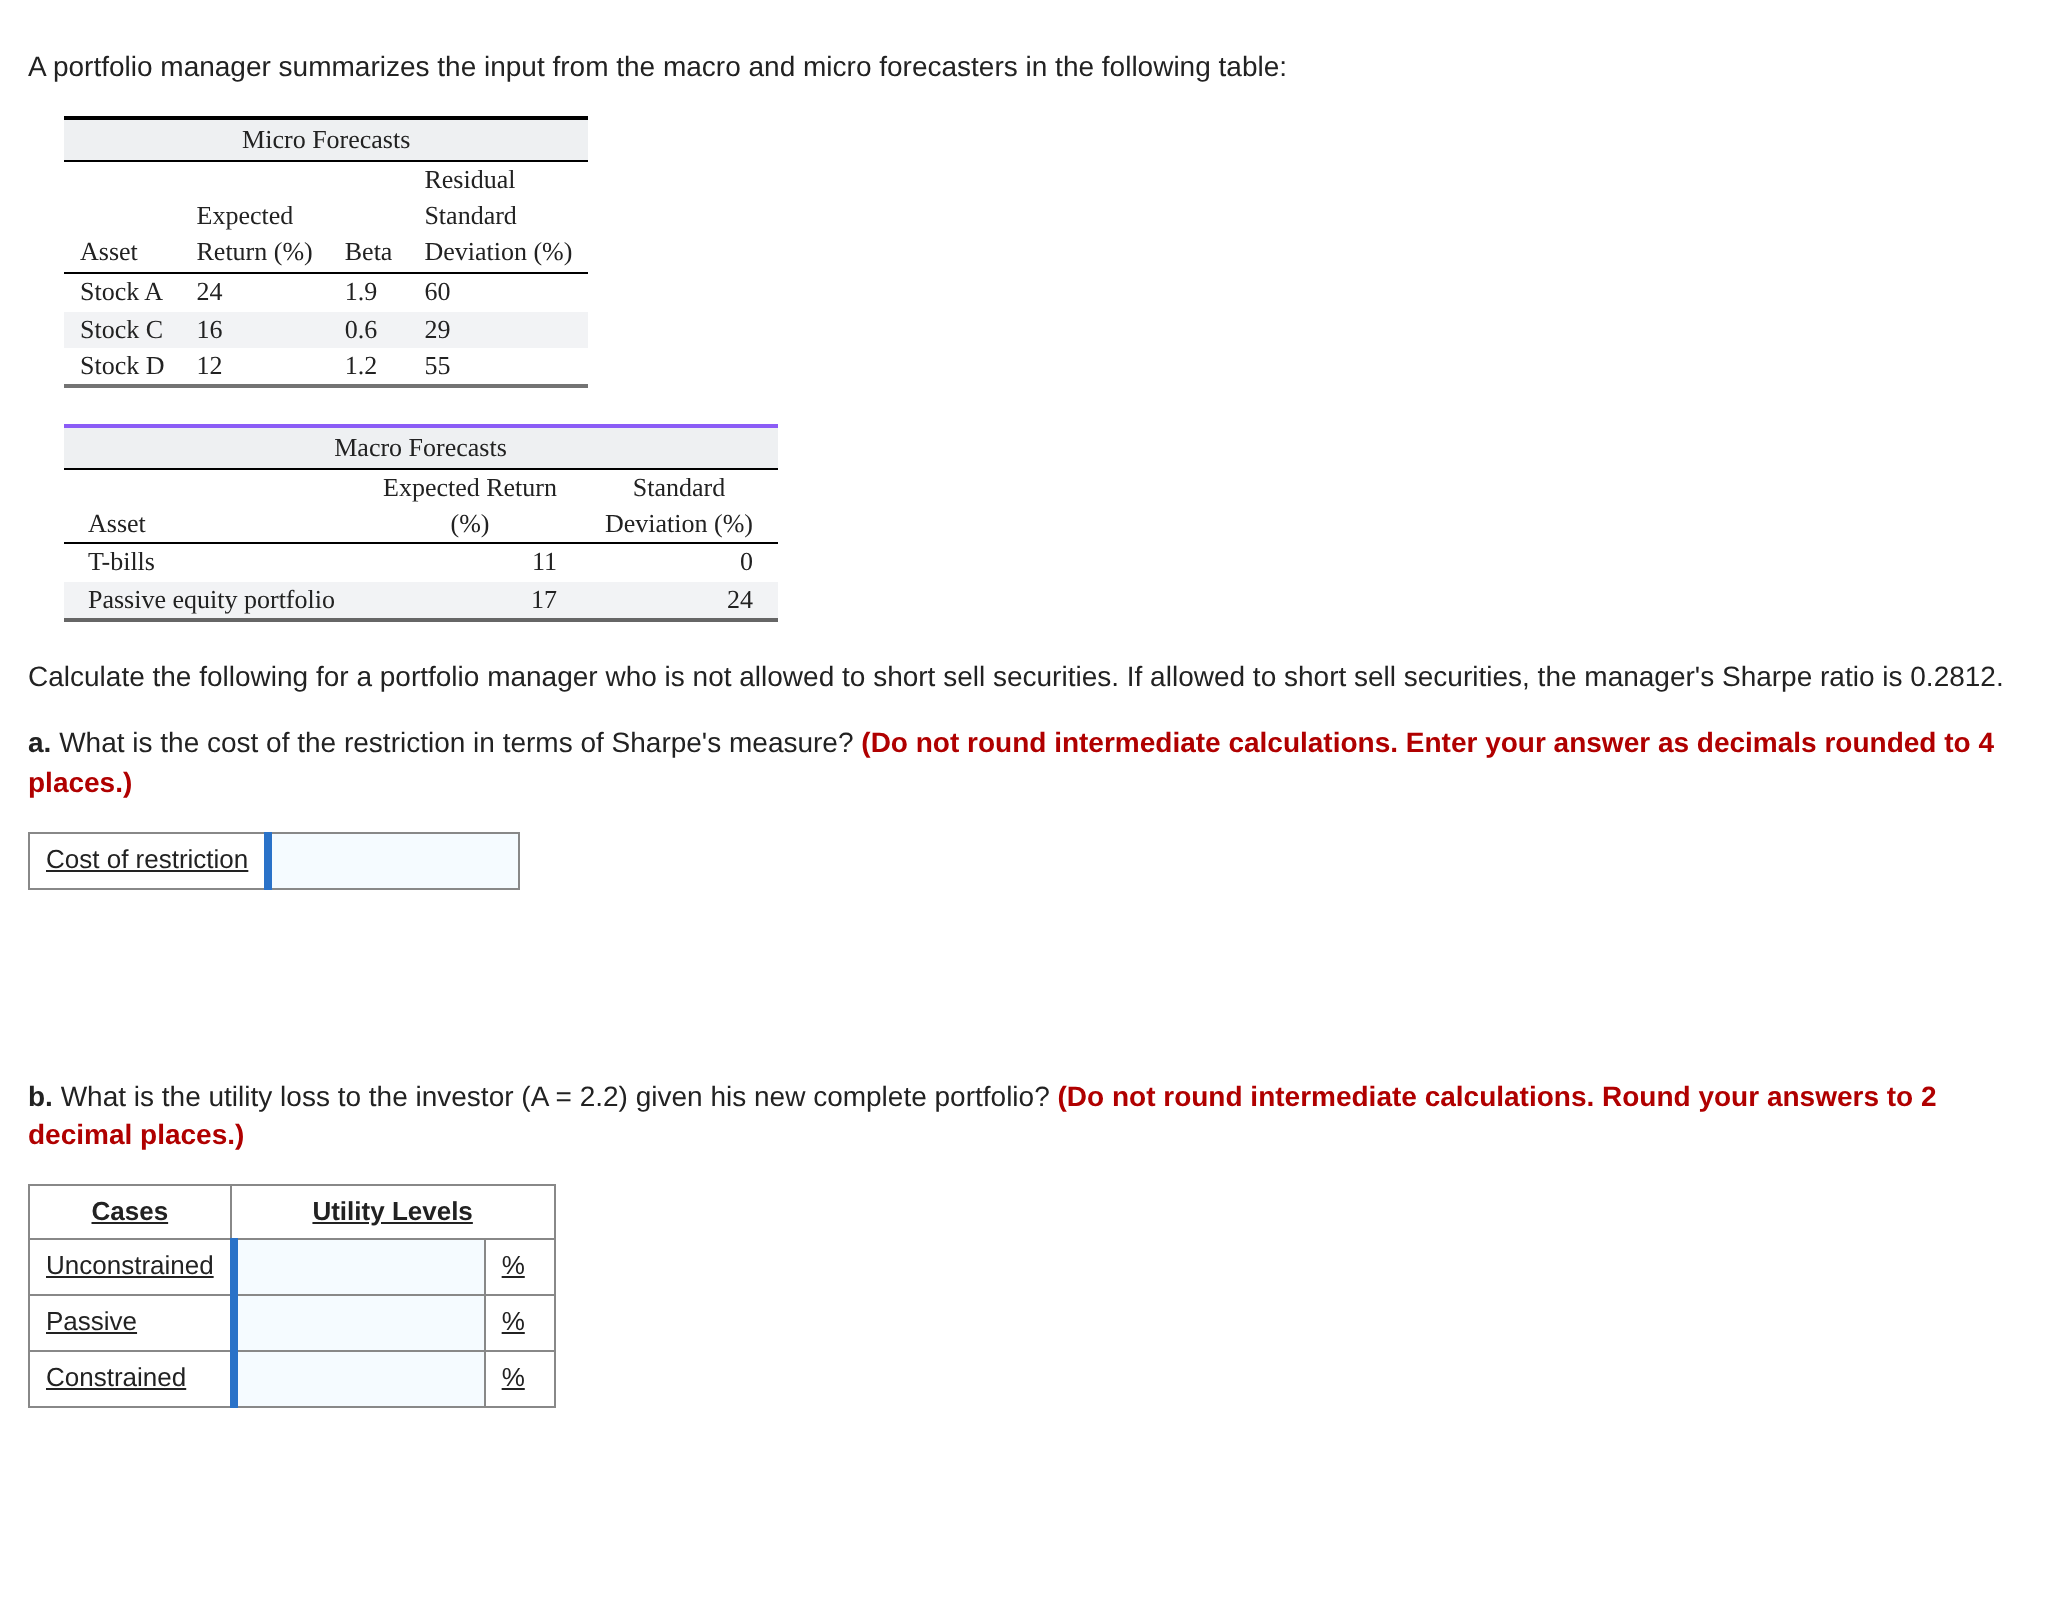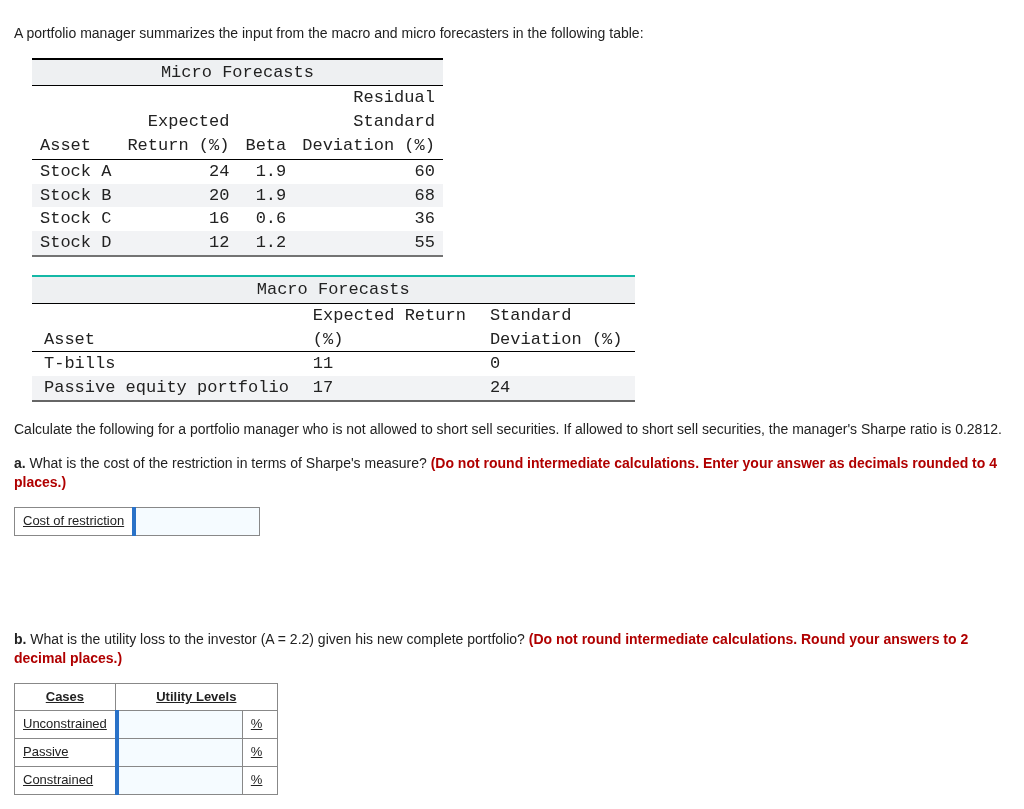--- a/index.html
+++ b/index.html
@@ -6,30 +6,30 @@
     font-family: Arial, Helvetica, sans-serif;
     font-size: 14px;
     color: #222;
     margin: 0;
     padding: 10px 14px;
     line-height: 1.4;
     width: 1024px;
     box-sizing: border-box;
   }
   .mono {
-    font-family: Liberation Mono, monospace;
-    font-size: 17px;
+    font-family: Liberation Serif, serif;
+    font-size: 13px;
   }
   .micro-table {
     border-collapse: collapse;
     margin: 8px 0 18px 18px;
   }
   .micro-table th, .micro-table td {
     padding: 0 8px;
-    text-align: right;
+    text-align: left;
     font-weight: normal;
   }
   .micro-title-row td {
     border-top: 2px solid #000;
     border-bottom: 1px solid #000;
     background: #eef0f2;
     padding: 1px 8px;
   }
   .micro-hdr td {
     border-bottom: 1px solid #000;
@@ -44,34 +44,35 @@
   .macro-table {
     border-collapse: collapse;
     margin: 0 0 18px 18px;
   }
   .macro-table th, .macro-table td {
     padding: 0 12px;
     text-align: left;
     font-weight: normal;
   }
   .macro-title-row td {
-    border-top: 2px solid #14b8a6;
+    border-top: 2px solid #8b5cf6;
     border-bottom: 1px solid #000;
     background: #eef0f2;
     padding: 1px 12px;
     text-align: center;
   }
   .macro-hdr td {
     border-bottom: 1px solid #000;
     vertical-align: bottom;
     white-space: pre;
+    text-align: center;
   }
   .macro-body tr:nth-child(even) td { background: #f2f3f5; }
   .macro-body tr:last-child td { border-bottom: 2px solid #666; }
-  .macro-table td.num { text-align: left; }
+  .macro-table td.num { text-align: right; }
 
   .red-bold { color: #b00000; font-weight: bold; }
   .bold { font-weight: bold; }
 
   .answer-table {
     border-collapse: collapse;
     margin: 10px 0;
     font-size: 13px;
   }
   .answer-table td, .answer-table th {
@@ -140,30 +141,24 @@
   </tr>
   </tbody>
     <tbody class="micro-body">
     <tr>
       <td>Stock A</td>
       <td>24</td>
       <td>1.9</td>
       <td>60</td>
     </tr>
     <tr>
-      <td>Stock B</td>
-      <td>20</td>
-      <td>1.9</td>
-      <td>68</td>
-    </tr>
-    <tr>
       <td>Stock C</td>
       <td>16</td>
       <td>0.6</td>
-      <td>36</td>
+      <td>29</td>
     </tr>
     <tr>
       <td>Stock D</td>
       <td>12</td>
       <td>1.2</td>
       <td>55</td>
     </tr>
   </tbody>
 </table>
 

